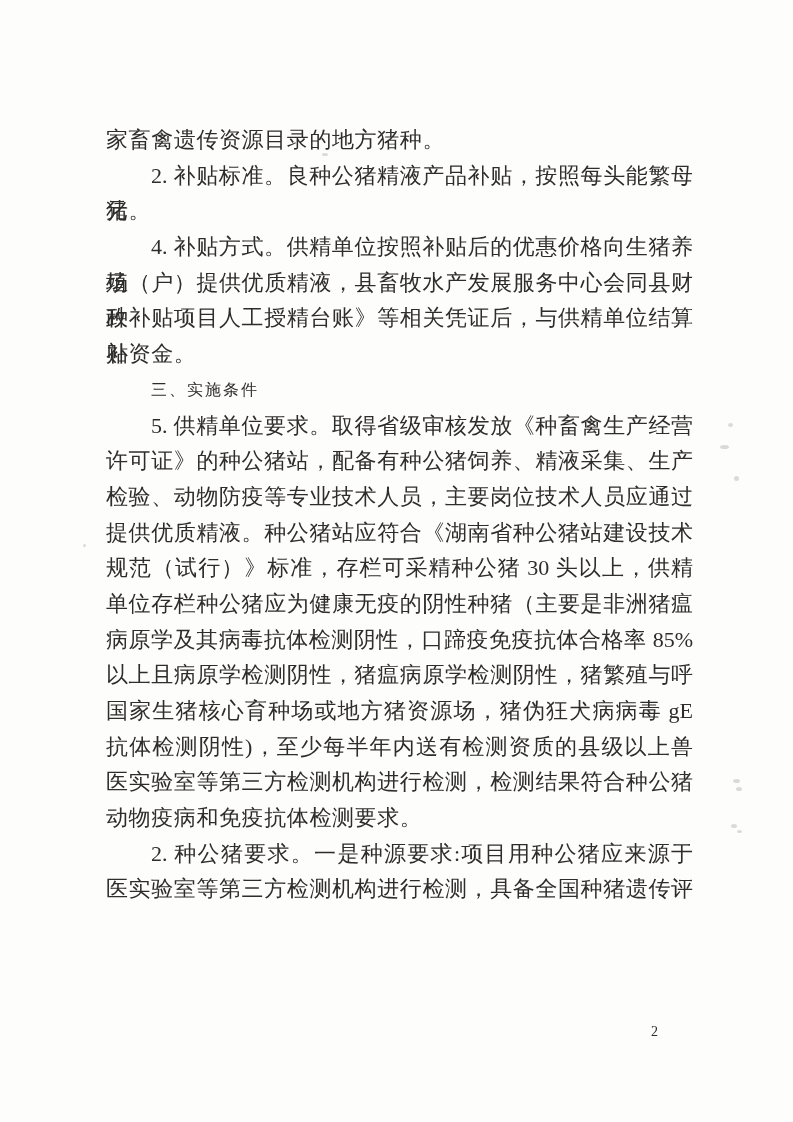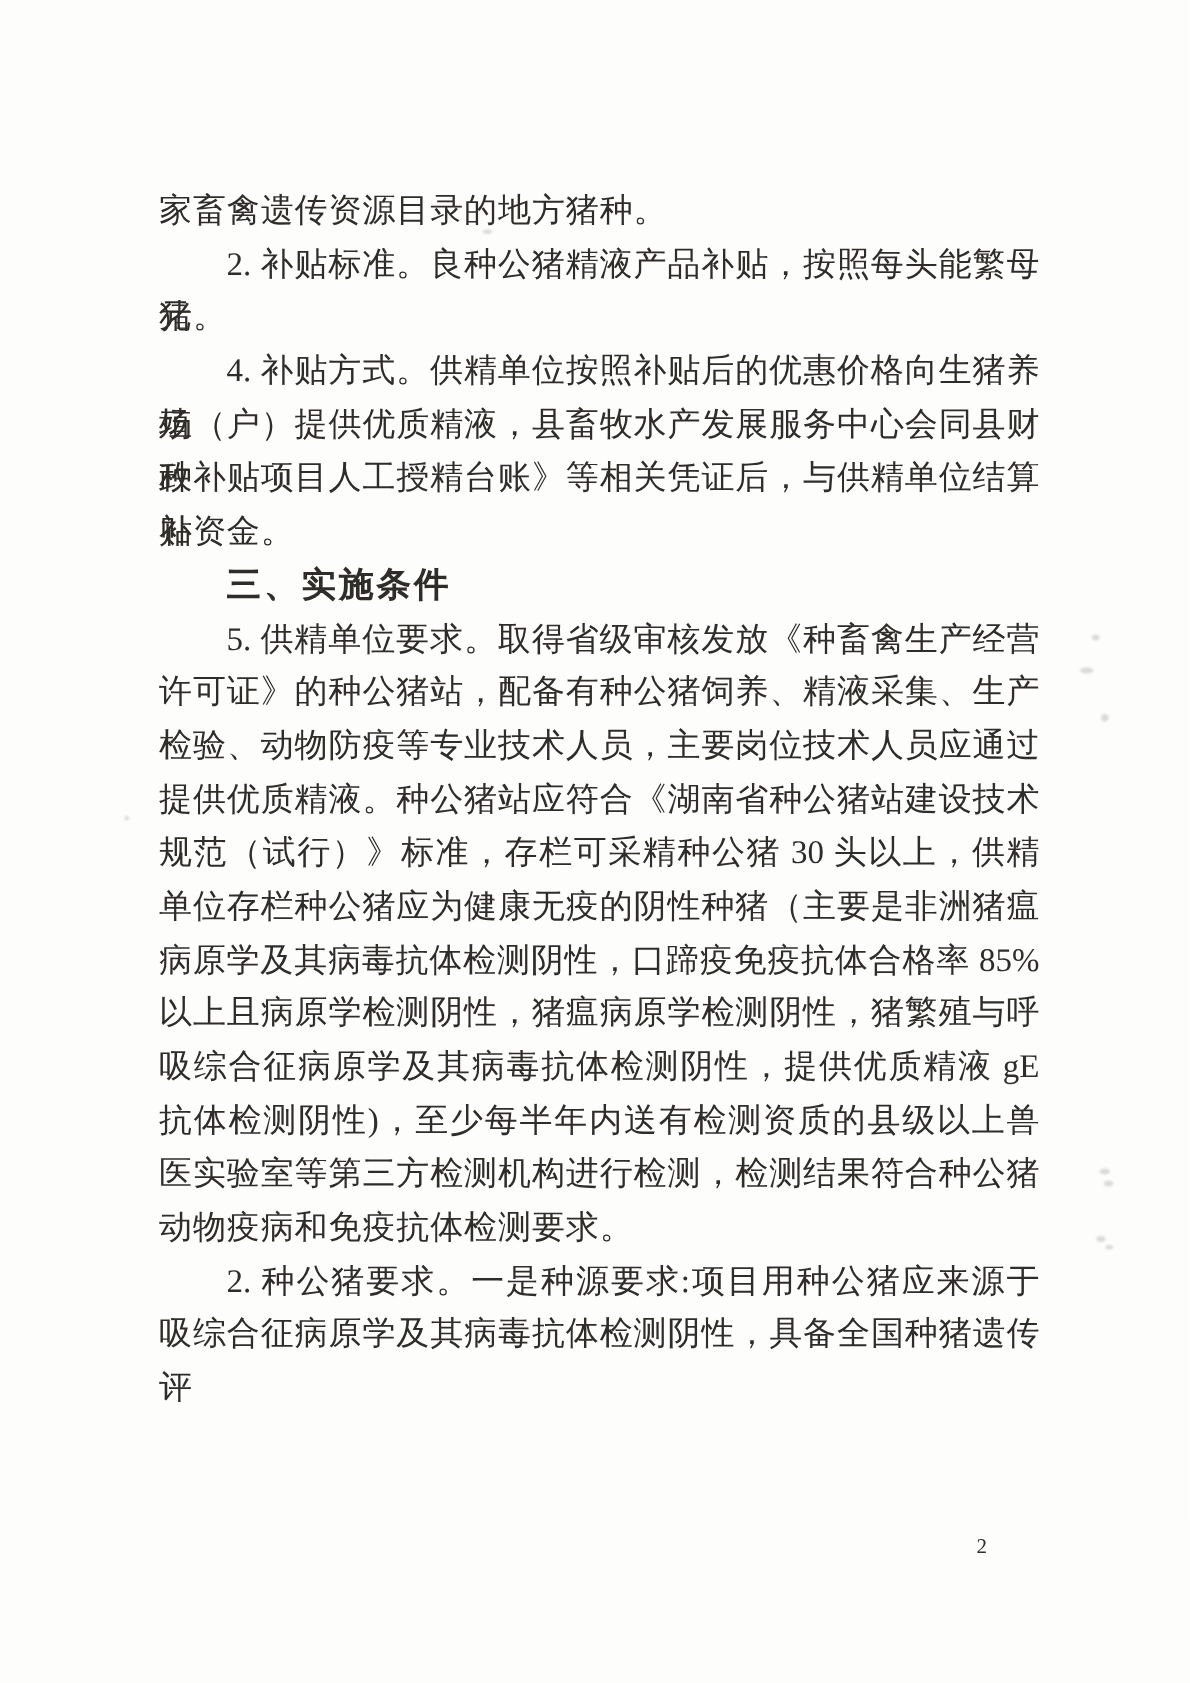--- a/index.html
+++ b/index.html
@@ -24,22 +24,22 @@
     height:35.7px;
     letter-spacing:0.6px;
   }
   .j{
     text-align:justify;
     text-align-last:justify;
     letter-spacing:0;
   }
   .ind{text-indent:45px;}
   .h{
-    font-weight:bold;
-    font-size:23px;
+    font-weight:normal;
+    font-size:16px;
     letter-spacing:2px;
   }
   .pagenum{
     position:absolute;
     left:651px;top:1024px;
     font-size:14px;
     color:#2f2d2a;
     font-family:"Liberation Serif","DejaVu Serif",serif;
   }
   .speck{
@@ -65,26 +65,26 @@
     <div class="ln">贴资金。</div>
     <div class="ln ind h">三、实施条件</div>
     <div class="ln ind j">5. 供精单位要求。取得省级审核发放《种畜禽生产经营</div>
     <div class="ln j">许可证》的种公猪站，配备有种公猪饲养、精液采集、生产</div>
     <div class="ln j">检验、动物防疫等专业技术人员，主要岗位技术人员应通过</div>
     <div class="ln j">提供优质精液。种公猪站应符合《湖南省种公猪站建设技术</div>
     <div class="ln j">规范（试行）》标准，存栏可采精种公猪 30 头以上，供精</div>
     <div class="ln j">单位存栏种公猪应为健康无疫的阴性种猪（主要是非洲猪瘟</div>
     <div class="ln j">病原学及其病毒抗体检测阴性，口蹄疫免疫抗体合格率 85%</div>
     <div class="ln j">以上且病原学检测阴性，猪瘟病原学检测阴性，猪繁殖与呼</div>
-    <div class="ln j">吸综合征病原学及其病毒抗体检测阴性，提供优质精液 gE</div>
+    <div class="ln j">国家生猪核心育种场或地方猪资源场，猪伪狂犬病病毒 gE</div>
     <div class="ln j">抗体检测阴性)，至少每半年内送有检测资质的县级以上兽</div>
     <div class="ln j">医实验室等第三方检测机构进行检测，检测结果符合种公猪</div>
     <div class="ln">动物疫病和免疫抗体检测要求。</div>
     <div class="ln ind j">2. 种公猪要求。一是种源要求:项目用种公猪应来源于</div>
-    <div class="ln j">吸综合征病原学及其病毒抗体检测阴性，具备全国种猪遗传评</div>
+    <div class="ln j">医实验室等第三方检测机构进行检测，具备全国种猪遗传评</div>
   </div>
 
   <div class="pagenum">2</div>
 
   <div class="speck" style="left:322px;top:153px;width:6px;height:3px;"></div>
   <div class="speck" style="left:728px;top:423px;width:5px;height:4px;"></div>
   <div class="speck" style="left:720px;top:445px;width:9px;height:4px;"></div>
   <div class="speck" style="left:734px;top:476px;width:5px;height:5px;"></div>
   <div class="speck" style="left:733px;top:779px;width:7px;height:4px;"></div>
   <div class="speck" style="left:736px;top:787px;width:6px;height:4px;"></div>

